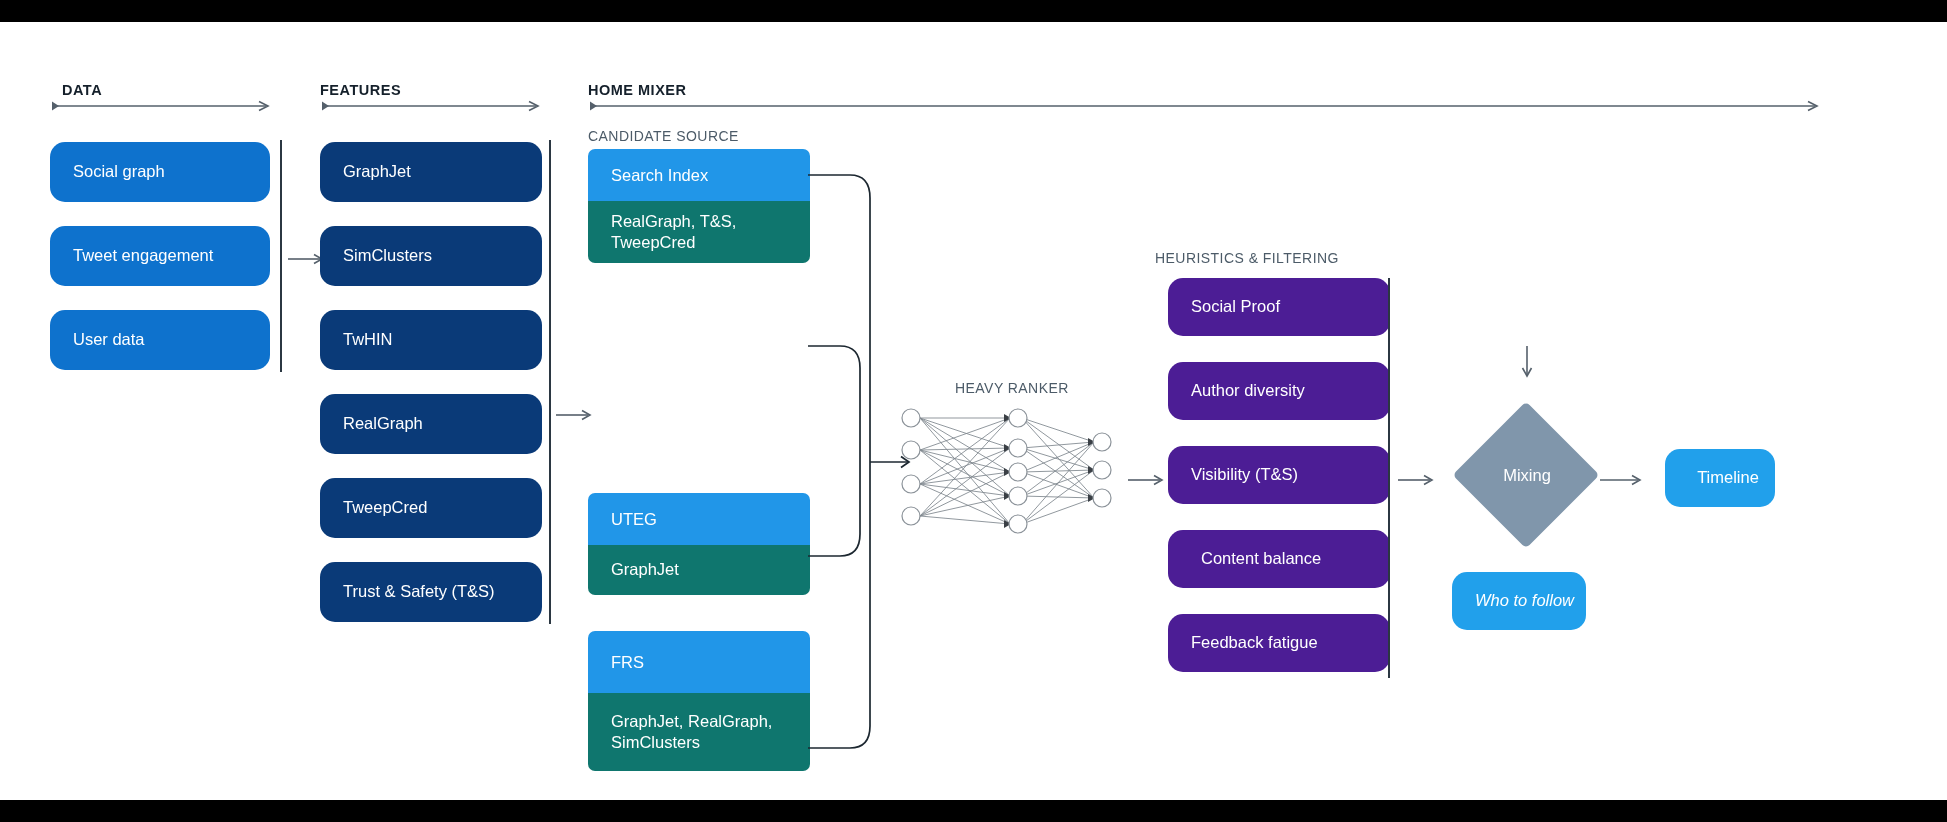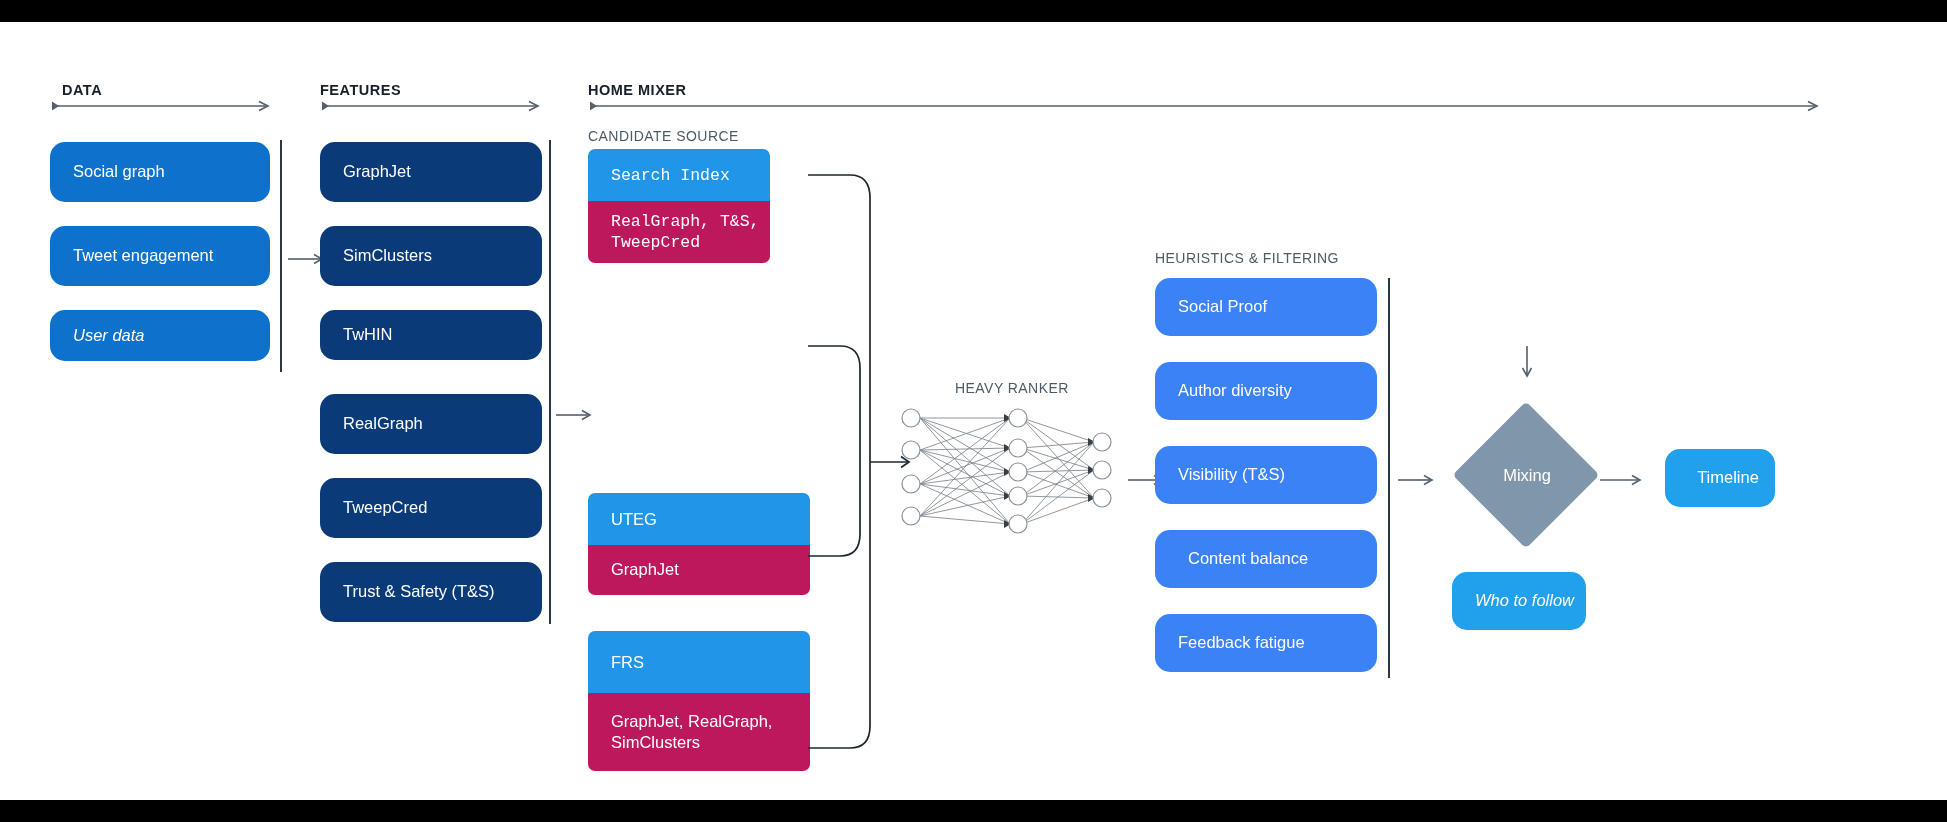--- a/index.html
+++ b/index.html
@@ -46,38 +46,38 @@
     align-items: center;
     color: #ffffff;
     font-size: 16.5px;
     font-weight: 400;
     padding-left: 23px;
     line-height: 1.28;
     white-space: pre-line;
   }
   .box.data      { background: #0e72cd; }
   .box.feature   { background: #0a3a78; }
-  .box.heuristic { background: #3b82f6; }
+  .box.heuristic { background: #4c1d95; margin-left: 13px; }
   .box.plain     { background: #21a0eb; }
   .card {
     position: absolute;
     border-radius: 7px;
     overflow: hidden;
     display: flex;
     flex-direction: column;
   }
   .card-head {
     background: #2196e8;
     color: #ffffff;
     font-size: 16.5px;
     display: flex; align-items: center;
     padding-left: 23px;
   }
   .card-body {
-    background: #be185d;
+    background: #0f766e;
     color: #ffffff;
     font-size: 16.5px;
     display: flex; align-items: center;
     padding-left: 23px;
     line-height: 1.3;
     white-space: pre-line;
     flex: 1;
   }
   .diamond {
     position: absolute;
@@ -115,21 +115,21 @@
   <div class="phase-arrow" style="left:50px; top:78px; width:224px;">
     <svg width="224" height="12" viewBox="0 0 224 12">
       <path class="stroke" d="M2 6 H216"></path>
       <path d="M2 1.5 L2 10.5 L9 6 Z" fill="#55606b"></path>
       <path class="stroke" d="M209 1.5 L218 6 L209 10.5"></path>
     </svg>
   </div>
 
   <div class="box data" style="left:50px; top:120px; width:220px; height:60px;">Social graph</div>
   <div class="box data" style="left:50px; top:204px; width:220px; height:60px;">Tweet engagement</div>
-  <div class="box data" style="left:50px; top:288px; width:220px; height:51px;font-style:italic;">User data</div>
+  <div class="box data" style="left:50px; top:288px; width:220px; height:60px;">User data</div>
 
   <div class="divider" style="left:280px; top:118px; height:232px;"></div>
 
   <div class="conn" style="left:288px; top:229px;">
     <svg width="40" height="12" viewBox="0 0 40 12">
       <path class="stroke" d="M0 6 H32"></path>
       <path class="stroke" d="M26 1.5 L34 6 L26 10.5"></path>
     </svg>
   </div>
 
@@ -137,21 +137,21 @@
   <div class="phase-arrow" style="left:320px; top:78px; width:224px;">
     <svg width="224" height="12" viewBox="0 0 224 12">
       <path class="stroke" d="M2 6 H216"></path>
       <path d="M2 1.5 L2 10.5 L9 6 Z" fill="#55606b"></path>
       <path class="stroke" d="M209 1.5 L218 6 L209 10.5"></path>
     </svg>
   </div>
 
   <div class="box feature" style="left:320px; top:120px; width:222px; height:60px;">GraphJet</div>
   <div class="box feature" style="left:320px; top:204px; width:222px; height:60px;">SimClusters</div>
-  <div class="box feature" style="left:320px; top:288px; width:222px; height:50px;">TwHIN</div>
+  <div class="box feature" style="left:320px; top:288px; width:222px; height:60px;">TwHIN</div>
   <div class="box feature" style="left:320px; top:372px; width:222px; height:60px;">RealGraph</div>
   <div class="box feature" style="left:320px; top:456px; width:222px; height:60px;">TweepCred</div>
   <div class="box feature" style="left:320px; top:540px; width:222px; height:60px;">Trust &amp; Safety (T&amp;S)</div>
 
   <div class="divider" style="left:549px; top:118px; height:484px;"></div>
 
   <div class="conn" style="left:556px; top:385px;">
     <svg width="40" height="12" viewBox="0 0 40 12">
       <path class="stroke" d="M0 6 H32"></path>
       <path class="stroke" d="M26 1.5 L34 6 L26 10.5"></path>
@@ -162,21 +162,21 @@
   <div class="phase-arrow" style="left:588px; top:78px; width:1235px;">
     <svg width="1235" height="12" viewBox="0 0 1235 12" preserveAspectRatio="none">
       <path class="stroke" d="M2 6 H1227"></path>
       <path d="M2 1.5 L2 10.5 L9 6 Z" fill="#55606b"></path>
       <path class="stroke" d="M1220 1.5 L1229 6 L1220 10.5"></path>
     </svg>
   </div>
 
   <div class="sub-title" style="left:588px; top:106px;">CANDIDATE SOURCE</div>
 
-  <div class="card" style="left:588px; top:127px; width:182px; height:114px;font-family:Liberation Mono, monospace;">
+  <div class="card" style="left:588px; top:127px; width:222px; height:114px;">
     <div class="card-head" style="height:52px;">Search Index</div>
     <div class="card-body">RealGraph, T&amp;S,
 TweepCred</div>
   </div>
 
 
   <div class="card" style="left:588px; top:471px; width:222px; height:102px;">
     <div class="card-head" style="height:52px;">UTEG</div>
     <div class="card-body">GraphJet</div>
   </div>

